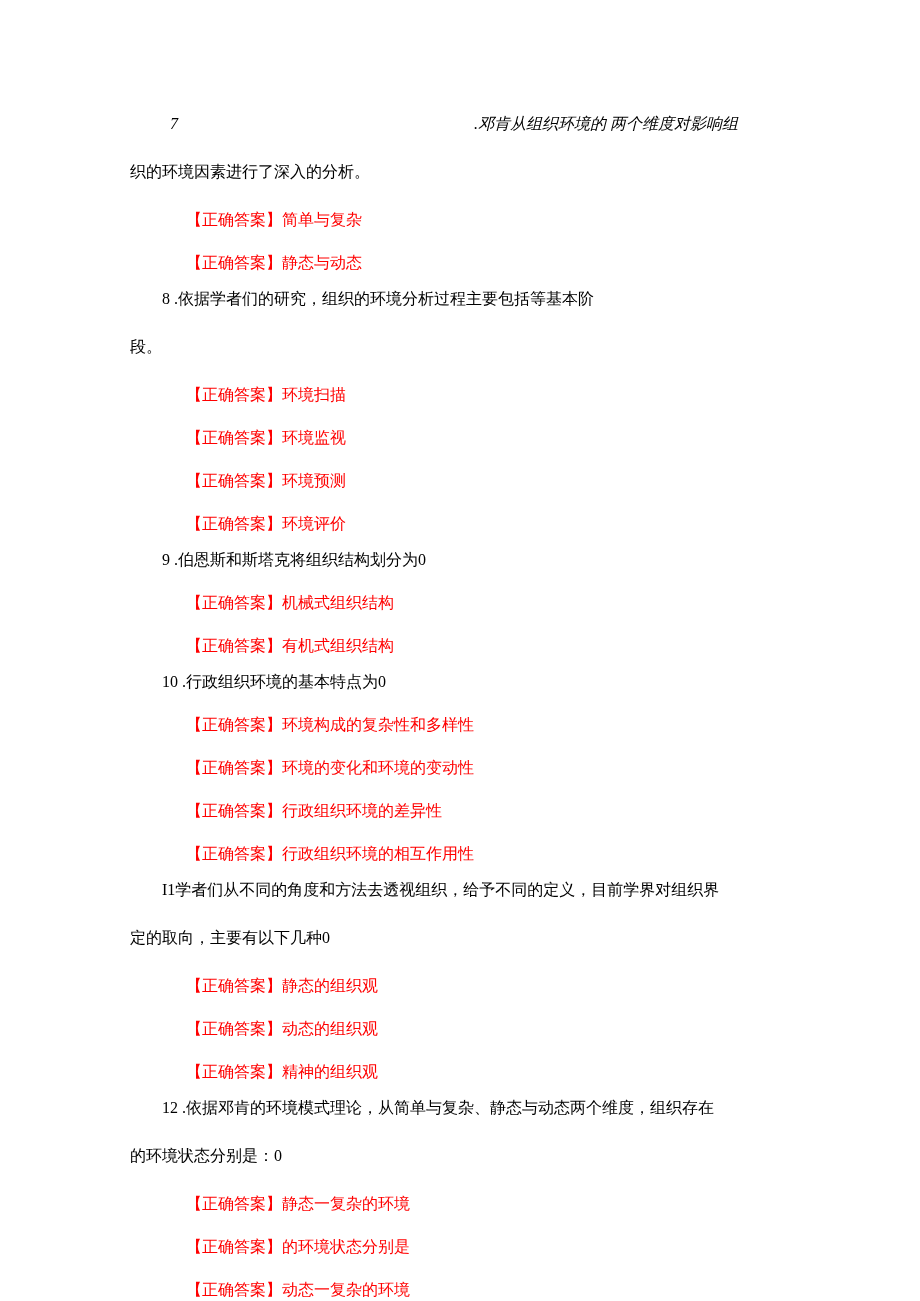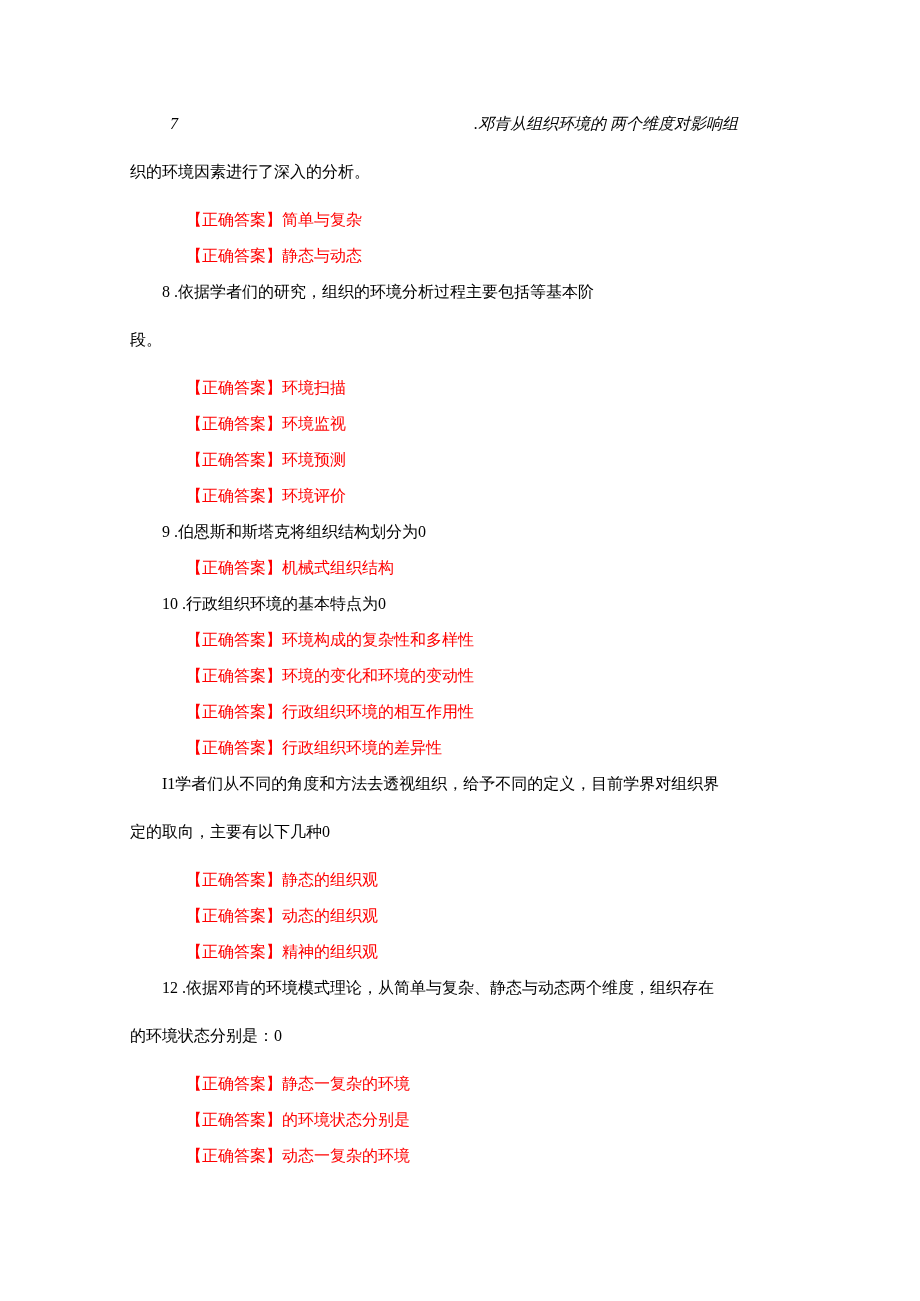--- a/index.html
+++ b/index.html
@@ -23,21 +23,21 @@
   .q7-line1 {
     text-indent: 0;
     font-style: italic;
   }
   .q7-num {
     display: inline-block;
     width: 3em;
     text-align: right;
   }
   .answer {
-    margin: 12px 0 12px 3.5em;
+    margin: 19px 0 12px 3.5em;
     color: #ff0000;
   }
   .continuation {
     margin: 24px 0;
     text-indent: 0;
     color: #000000;
   }
 </style>
 </head>
 <body>
@@ -55,26 +55,27 @@
 
   <div class="question">8 .依据学者们的研究，组织的环境分析过程主要包括等基本阶</div>
   <div class="continuation">段。</div>
   <div class="answer">【正确答案】环境扫描</div>
   <div class="answer">【正确答案】环境监视</div>
   <div class="answer">【正确答案】环境预测</div>
   <div class="answer">【正确答案】环境评价</div>
 
   <div class="question">9 .伯恩斯和斯塔克将组织结构划分为0</div>
   <div class="answer">【正确答案】机械式组织结构</div>
+  <div class="answer">【正确答案】有机式组织结构</div>
 
   <div class="question">10 .行政组织环境的基本特点为0</div>
   <div class="answer">【正确答案】环境构成的复杂性和多样性</div>
   <div class="answer">【正确答案】环境的变化和环境的变动性</div>
+  <div class="answer">【正确答案】行政组织环境的差异性</div>
   <div class="answer">【正确答案】行政组织环境的相互作用性</div>
-  <div class="answer">【正确答案】行政组织环境的差异性</div>
 
   <div class="question">I1学者们从不同的角度和方法去透视组织，给予不同的定义，目前学界对组织界</div>
   <div class="continuation">定的取向，主要有以下几种0</div>
   <div class="answer">【正确答案】静态的组织观</div>
   <div class="answer">【正确答案】动态的组织观</div>
   <div class="answer">【正确答案】精神的组织观</div>
 
   <div class="question">12 .依据邓肯的环境模式理论，从简单与复杂、静态与动态两个维度，组织存在</div>
   <div class="continuation">的环境状态分别是：0</div>
   <div class="answer">【正确答案】静态一复杂的环境</div>

